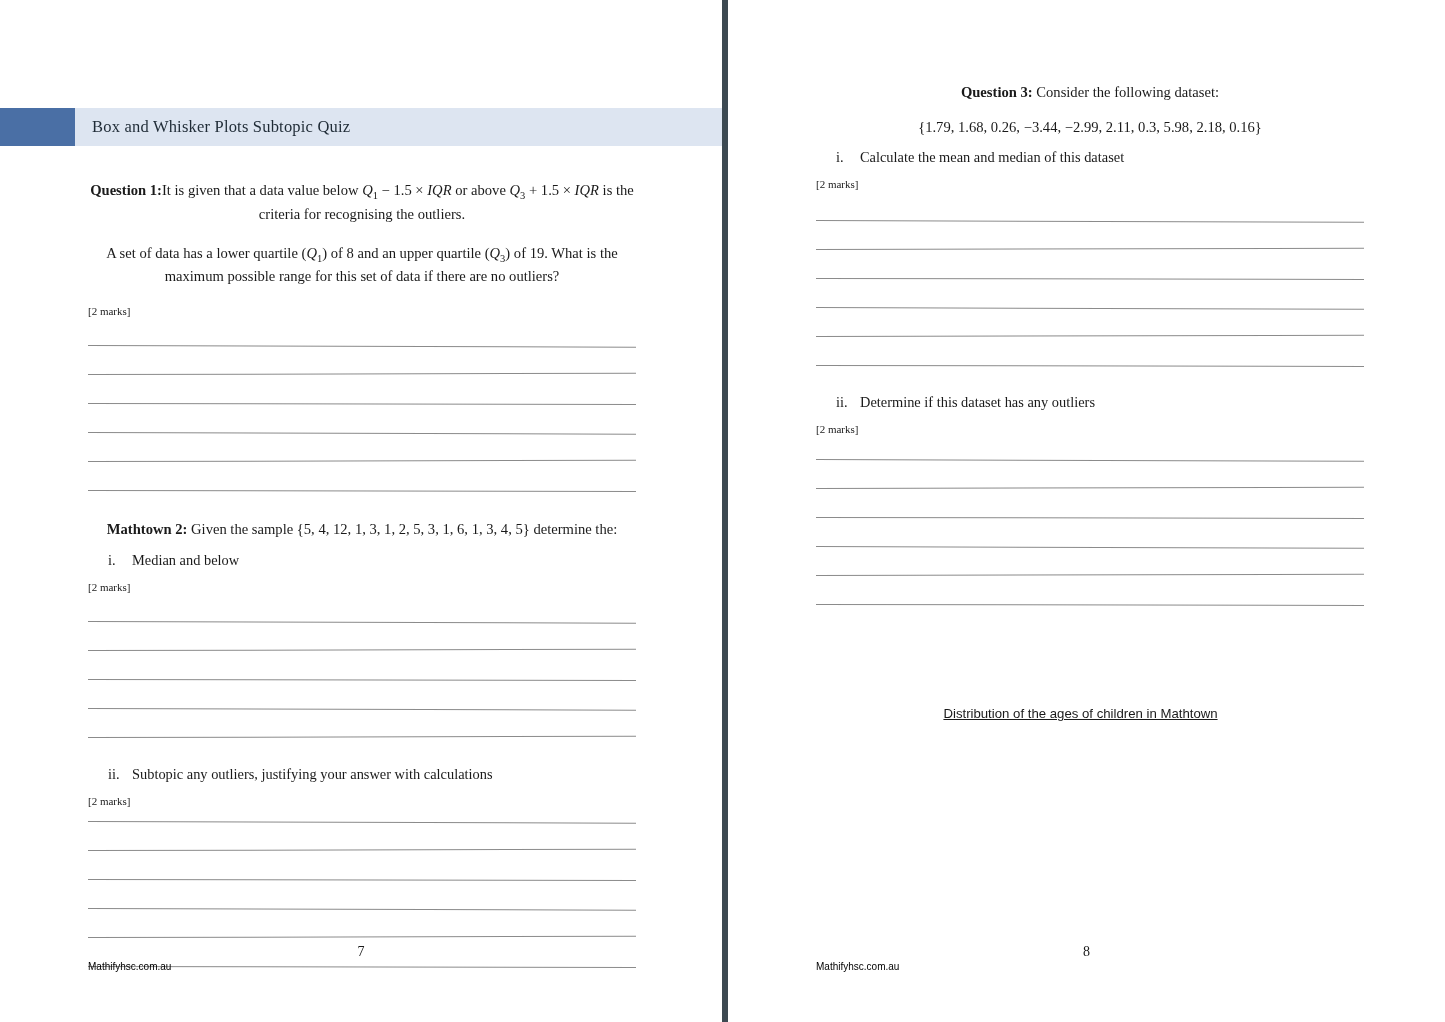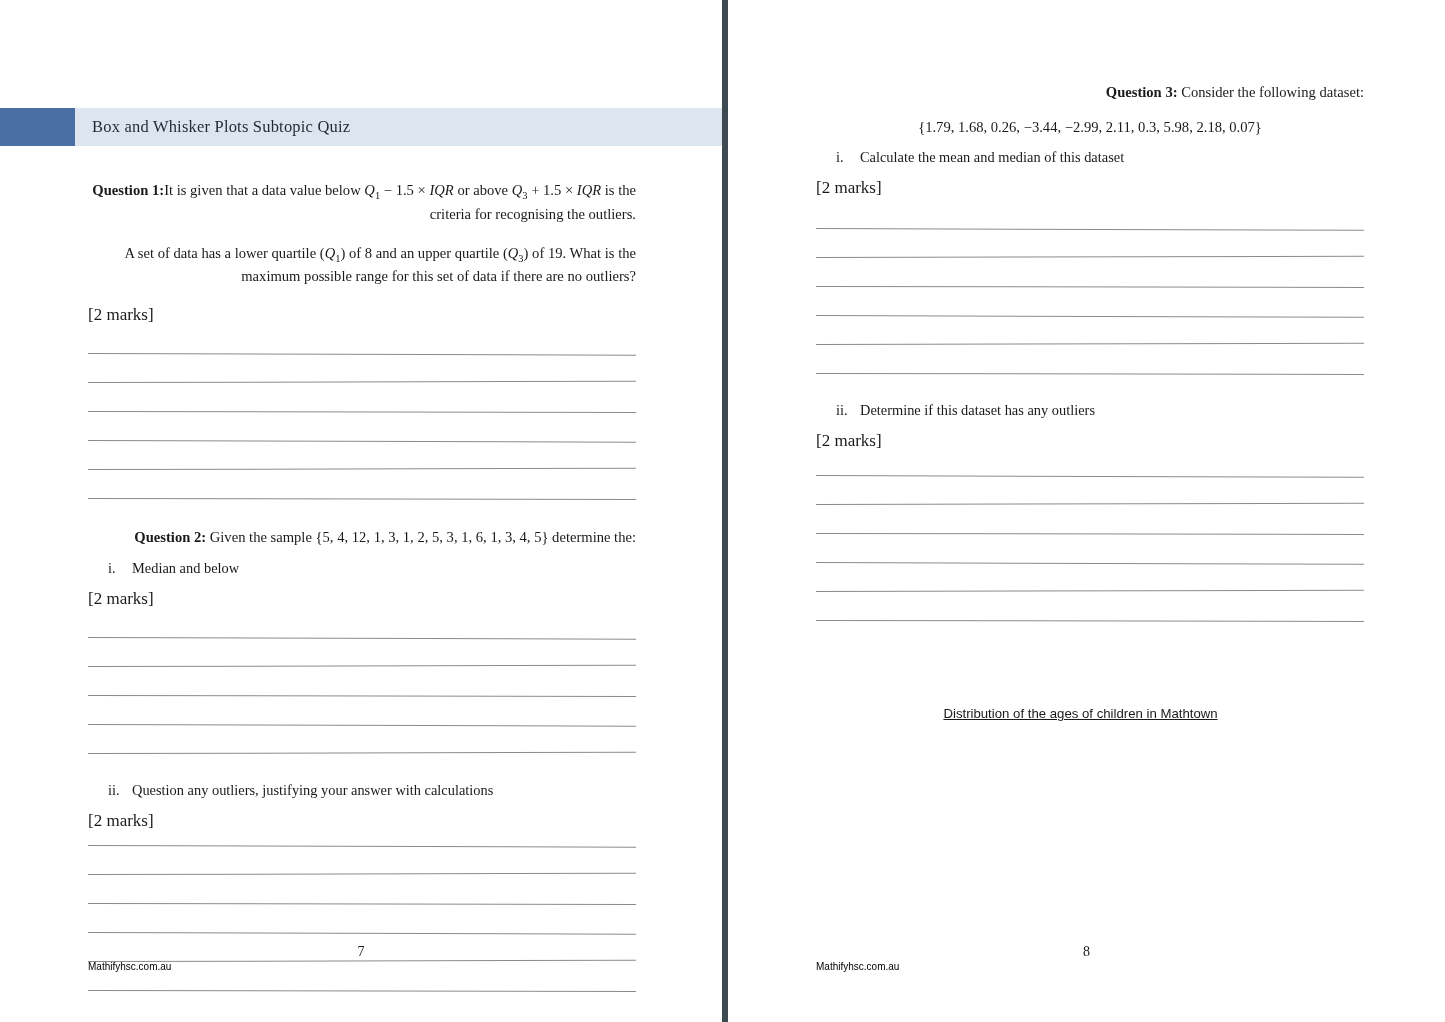--- a/index.html
+++ b/index.html
@@ -65,26 +65,26 @@
   .content-left {
     position: absolute;
     left: 88px;
     top: 180px;
     width: 548px;
   }
   p.q {
     margin: 0 0 6px 0;
     font-size: 14.6px;
     line-height: 1.42;
-    text-align: right;
+    text-align: center;
   }
   .qlabel { font-weight: bold; }
   .marks {
     margin: 6px 0 0 0;
-    font-size: 17px;
+    font-size: 11px;
   }
   .sub {
     display: flex;
     margin: 9px 0 0 0;
     font-size: 14.4px;
   }
   .sub .rn {
     width: 44px;
     padding-left: 20px;
     flex: none;
@@ -169,40 +169,40 @@
       <div class="lines" style="margin-top:28px;">
         <div class="ln s1"></div>
         <div class="ln s2"></div>
         <div class="ln s3"></div>
         <div class="ln s1"></div>
         <div class="ln s2"></div>
         <div class="ln s3"></div>
       </div>
 
       <p class="q" style="margin-top:22px;">
-        <span class="qlabel">Question 2:</span><span> Given the sample {5, 4, 12, 1, 3, 1, 2, 5, 3, 1, 6, 1, 3, 4, 5} determine the:</span>
+        <span class="qlabel">Mathtown 2:</span><span> Given the sample {5, 4, 12, 1, 3, 1, 2, 5, 3, 1, 6, 1, 3, 4, 5} determine the:</span>
       </p>
 
       <div class="sub" style="margin-top:12px;">
         <div class="rn">i.</div>
         <div class="st">Median and below</div>
       </div>
       <p class="marks" style="margin-top:12px;">[2 marks]</p>
 
       <div class="lines" style="margin-top:28px;">
         <div class="ln s1"></div>
         <div class="ln s2"></div>
         <div class="ln s3"></div>
         <div class="ln s1"></div>
         <div class="ln s2"></div>
       </div>
 
       <div class="sub" style="margin-top:6px;">
         <div class="rn">ii.</div>
-        <div class="st">Question any outliers, justifying your answer with calculations</div>
+        <div class="st">Subtopic any outliers, justifying your answer with calculations</div>
       </div>
       <p class="marks" style="margin-top:12px;">[2 marks]</p>
 
       <div class="lines" style="margin-top:14px;">
         <div class="ln s1"></div>
         <div class="ln s2"></div>
         <div class="ln s3"></div>
         <div class="ln s1"></div>
         <div class="ln s2"></div>
         <div class="ln s3"></div>
@@ -216,21 +216,21 @@
   <div class="page-divider"></div>
 
   <div class="page page-right">
 
     <div style="position:absolute; left:88px; top:82px; width:548px;">
 
       <p class="q">
         <span class="qlabel">Question 3:</span><span> Consider the following dataset:</span>
       </p>
 
-      <p class="q math" style="text-align:center; margin-top:14px;">{1.79, 1.68, 0.26, −3.44, −2.99, 2.11, 0.3, 5.98, 2.18, 0.07}</p>
+      <p class="q math" style="text-align:center; margin-top:14px;">{1.79, 1.68, 0.26, −3.44, −2.99, 2.11, 0.3, 5.98, 2.18, 0.16}</p>
 
       <div class="sub" style="margin-top:12px;">
         <div class="rn">i.</div>
         <div class="st">Calculate the mean and median of this dataset</div>
       </div>
       <p class="marks" style="margin-top:12px;">[2 marks]</p>
 
       <div class="lines" style="margin-top:30px;">
         <div class="ln s1"></div>
         <div class="ln s2"></div>

